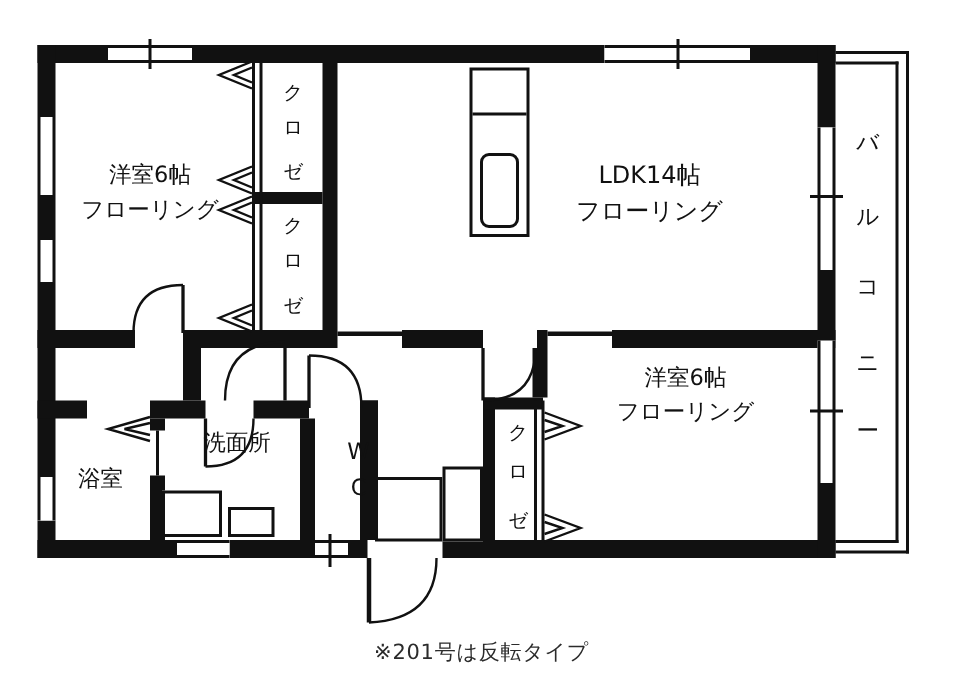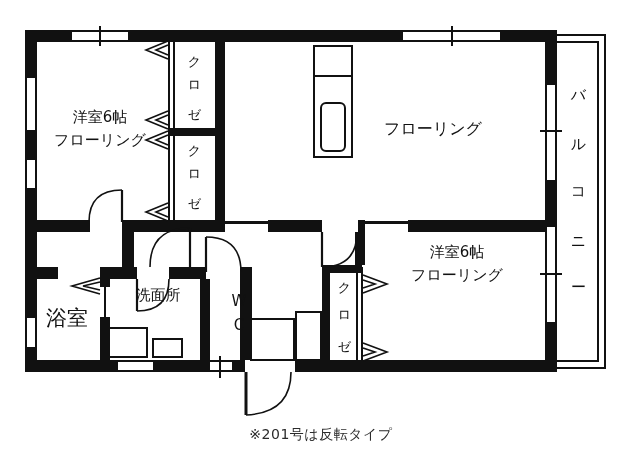--- a/index.html
+++ b/index.html
@@ -138,28 +138,29 @@
       <path d="M363,275 L387,284 L363,293 M363,280 L375,284 L363,288"></path>
       <path d="M363,343 L387,352 L363,361 M363,348 L375,352 L363,356"></path>
     </g>
   </svg>
 
   <div class="lbl" style="left:100px;top:128px;font-size:15px">
     <div>洋室6帖</div>
     <div>フローリング</div>
   </div>
   <div class="lbl" style="left:433px;top:129px;font-size:16px">
+    <div>LDK14帖</div>
     <div>フローリング</div>
   </div>
   <div class="lbl" style="left:457px;top:263px;font-size:15px">
     <div>洋室6帖</div>
     <div>フローリング</div>
   </div>
   <div class="vlbl" style="left:194px;top:85px;font-size:13px;letter-spacing:11px">クロゼ</div>
   <div class="vlbl" style="left:194px;top:174px;font-size:13px;letter-spacing:11px">クロゼ</div>
   <div class="vlbl" style="left:344px;top:316px;font-size:13px;letter-spacing:14px">クロゼ</div>
-  <div class="lbl" style="left:67px;top:319px;font-size:21px">浴室</div>
+  <div class="lbl" style="left:67px;top:319px;font-size:15px">浴室</div>
   <div class="lbl" style="left:158px;top:295px;font-size:15px">洗面所</div>
   <div class="stack" style="left:223px;top:313px;font-size:15px;width:17px">WC</div>
   <div class="vlbl" style="left:578px;top:195px;font-size:15px;letter-spacing:33px">バルコニー</div>
 
   <div class="cap" style="left:321px;top:435px">※201号は反転タイプ</div>
 </div>
 
 </body></html>

